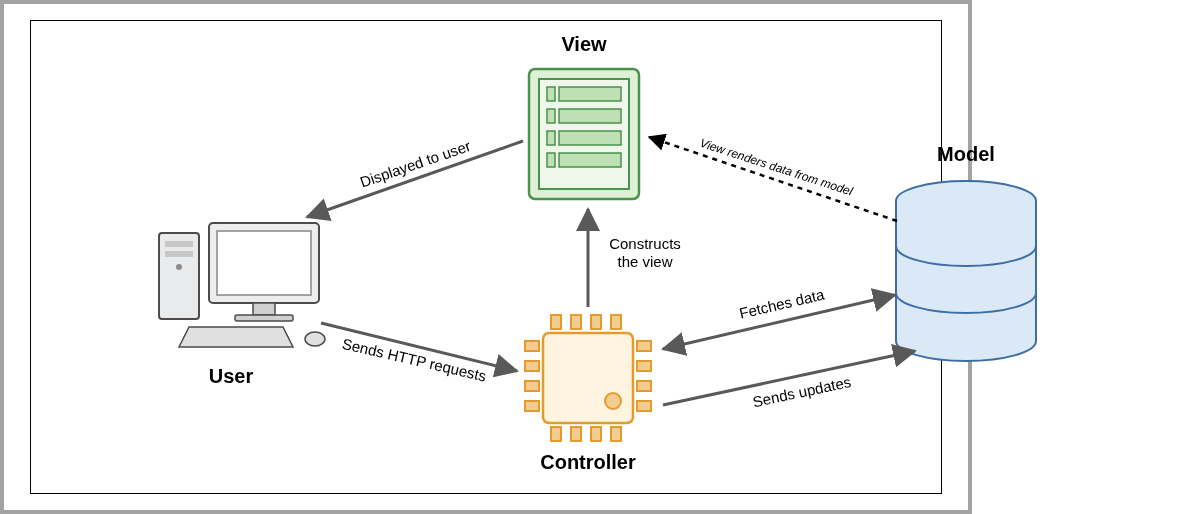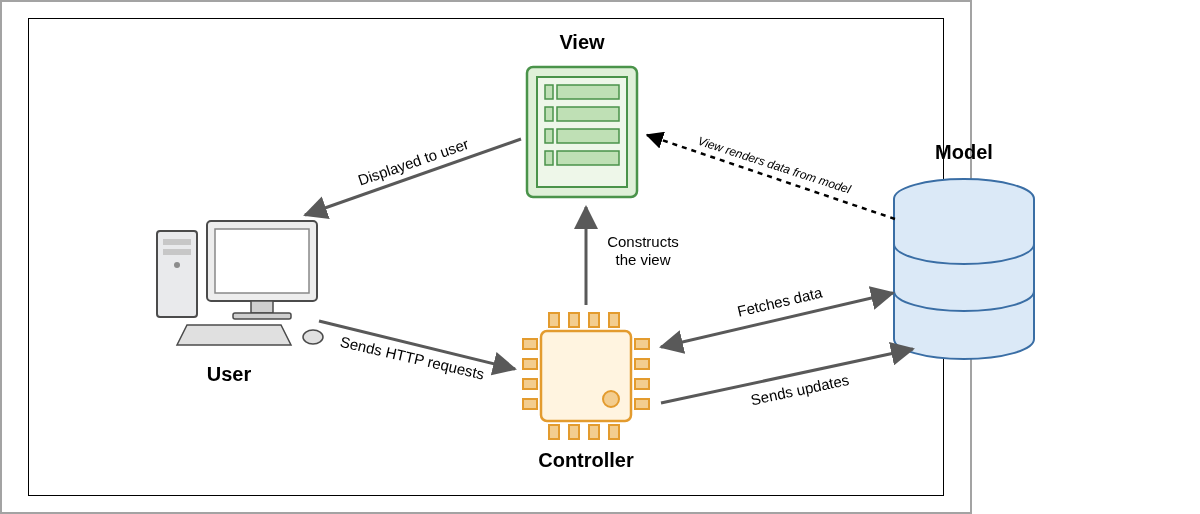--- a/index.html
+++ b/index.html
@@ -1,16 +1,16 @@
 <!DOCTYPE html>
 <html><head>
 <meta charset="utf-8">
 <style>
   html,body{margin:0;padding:0;width:1200px;height:514px;font-family:Arial,Helvetica,sans-serif;background:#fff;}
-  .outer{box-sizing:border-box;width:972px;height:514px;border:2px solid #a3a3a3;position:relative;}
+  .outer{box-sizing:border-box;width:972px;height:514px;border:4px solid #a3a3a3;position:relative;}
   .inner{box-sizing:border-box;position:absolute;top:16px;left:26px;right:26px;bottom:16px;border:1px solid #000;}
   svg{position:absolute;top:0;left:0;}
   .node-label{font-size:20px;font-weight:700;fill:#000;}
   .edge-label{font-size:15px;fill:#000;}
   .edge-label-sm{font-size:12px;font-style:italic;fill:#000;}
 </style>
 </head>
 <body>
 
 <div class="outer">

